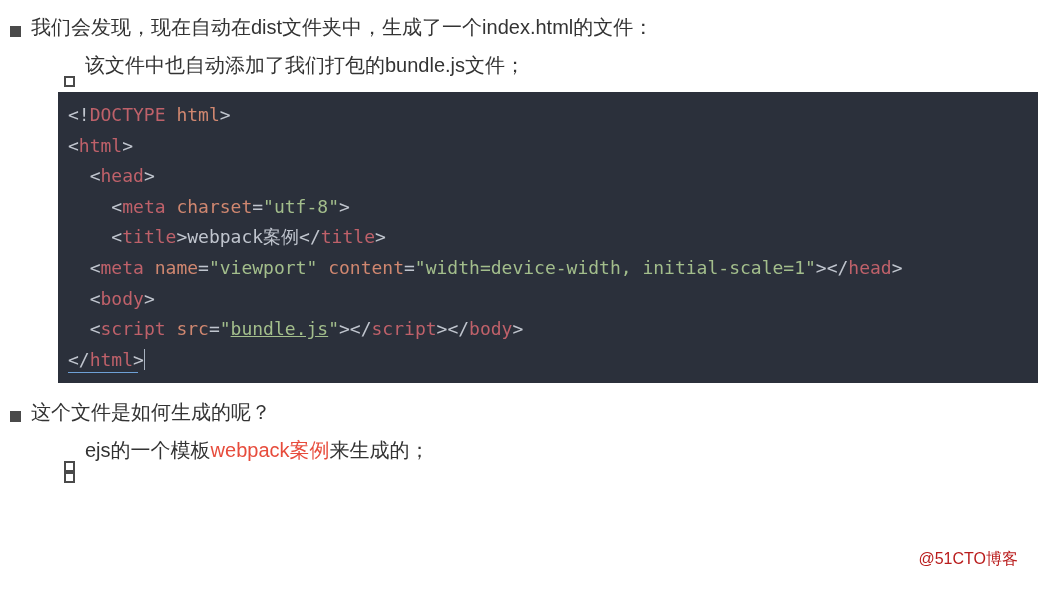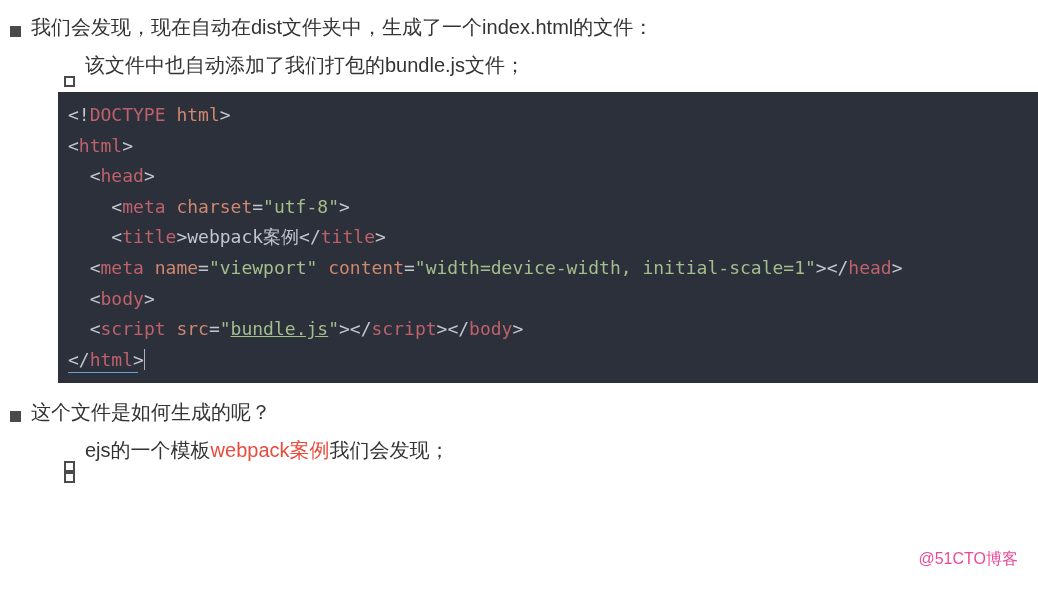--- a/index.html
+++ b/index.html
@@ -76,21 +76,21 @@
   .cursor-box-inner {
     border-right: 1px solid #a8b2c0;
     padding-right: 0;
   }
   .red-text { color: #e74c3c; }
   .section2 { }
   .watermark {
     position: absolute;
     right: 20px;
     bottom: 24px;
-    color: #ec4899;
+    color: #b91c1c;
     font-size: 16px;
   }
 </style>
 </head>
 <body>
 
 <div class="bullet-row">
   <span class="bullet-square"></span>
   <span>我们会发现，现在自动在dist文件夹中，生成了一个index.html的文件：</span>
 </div>
@@ -110,20 +110,20 @@
 <span>  </span><span class="c-bracket">&lt;</span><span class="c-tag">script</span><span> </span><span class="c-attr">src</span><span class="c-bracket">=</span><span class="c-string">"</span><span class="c-linked">bundle.js</span><span class="c-string">"</span><span class="c-bracket">&gt;</span><span class="c-bracket">&lt;/</span><span class="c-tag">script</span><span class="c-bracket">&gt;</span><span class="c-bracket">&lt;/</span><span class="c-tag">body</span><span class="c-bracket">&gt;</span>
 <span class="cursor-box"><span class="c-bracket">&lt;/</span><span class="c-tag">html</span><span class="c-bracket cursor-box-inner">&gt;</span></span></div>
 
 <div class="bullet-row section2">
   <span class="bullet-square"></span>
   <span>这个文件是如何生成的呢？</span>
 </div>
 
 <div class="sub-bullet-row">
   <span class="sub-bullet-square"></span>
-  <span><span>ejs的一个模板</span><span class="red-text">webpack案例</span><span>我们会发现；</span></span>
+  <span><span>ejs的一个模板</span><span class="red-text">webpack案例</span><span>来生成的；</span></span>
 </div>
 
 <div class="sub-bullet-row">
   <span class="sub-bullet-square"></span>
 </div>
 
 <div class="watermark">@51CTO博客</div>
 
 </body></html>

